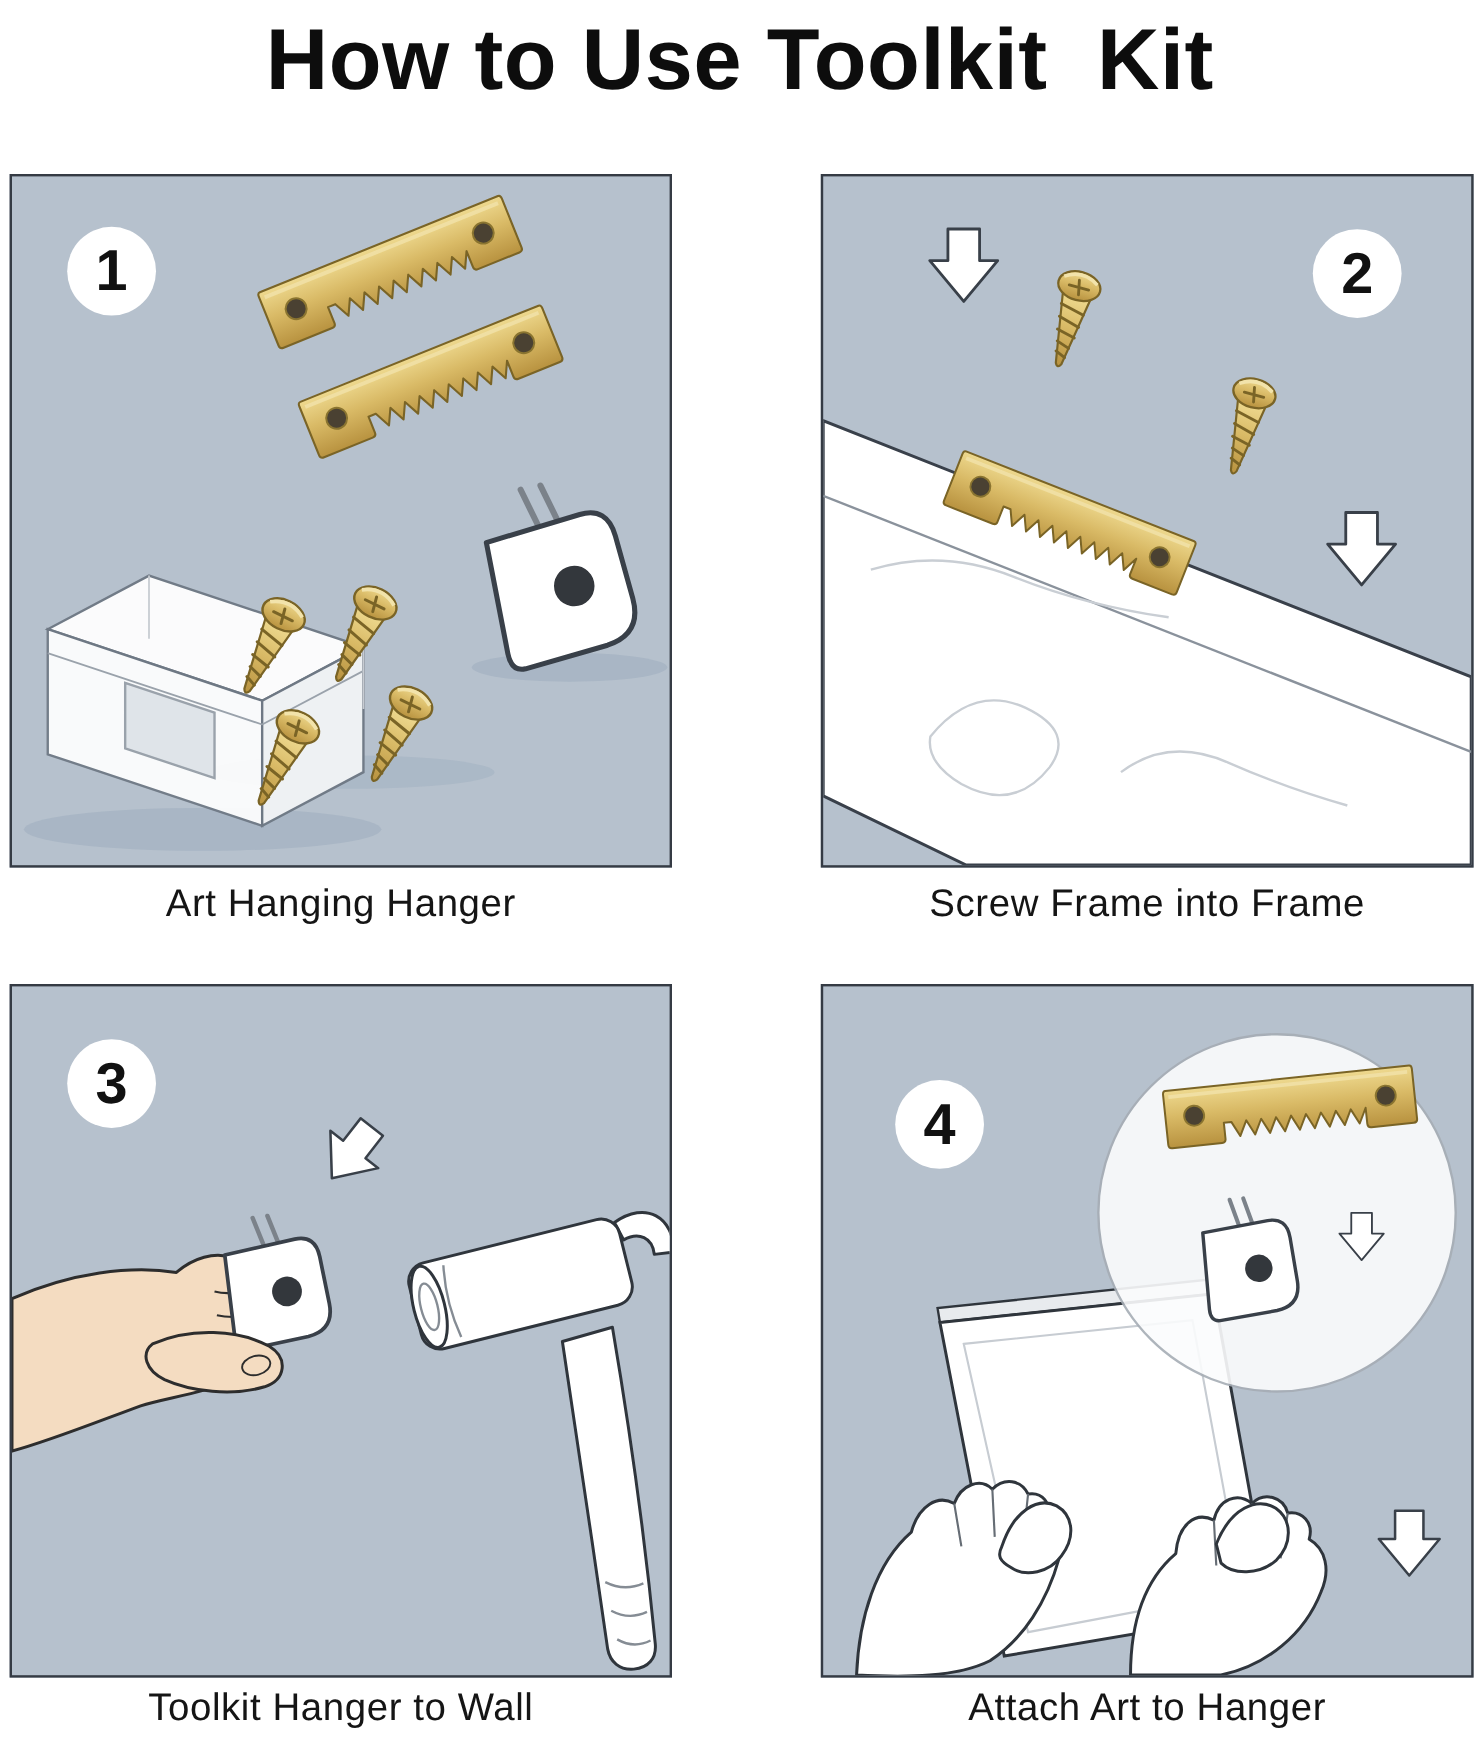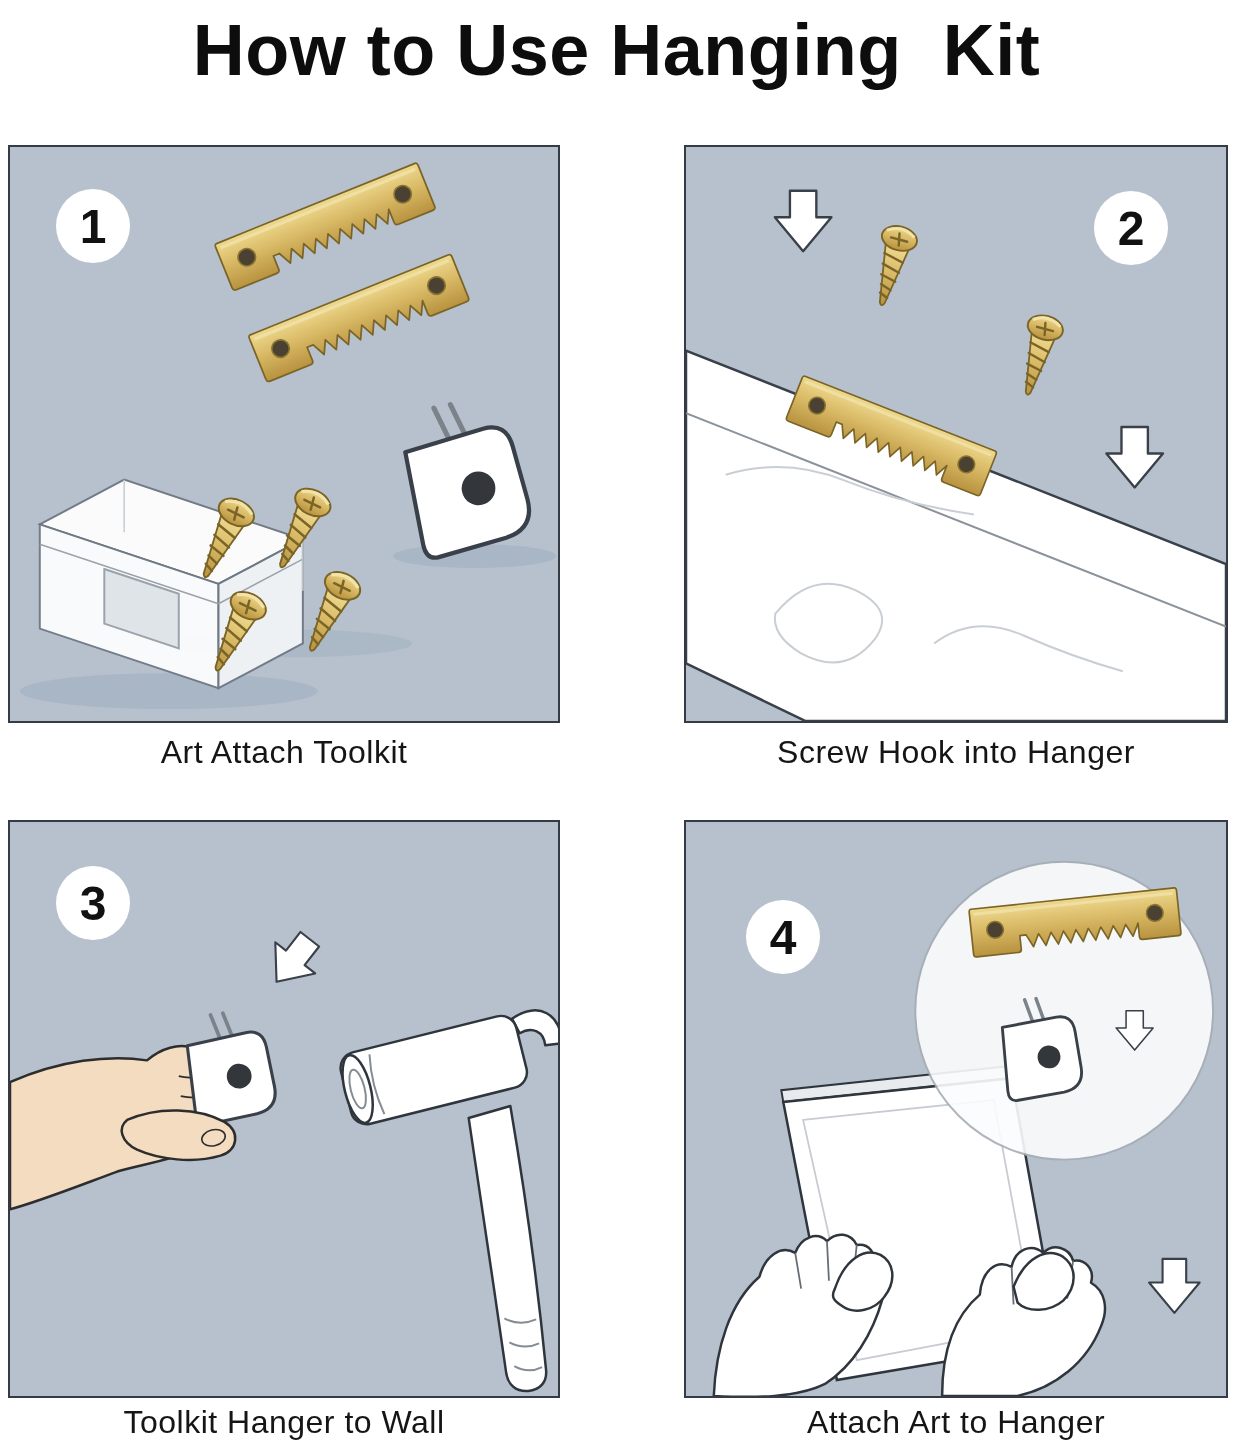--- a/index.html
+++ b/index.html
@@ -36,21 +36,21 @@
   #caption1{left:8px;top:734px;width:552px;}
   #caption2{left:684px;top:734px;width:544px;}
   #caption3{left:8px;top:1404px;width:552px;}
   #caption4{left:684px;top:1404px;width:544px;}
 </style>
 </head>
 <body>
 
 <div class="page">
 
-  <div class="title">How to Use Hanging  Kit</div>
+  <div class="title">How to Use Toolkit  Kit</div>
 
   <svg width="0" height="0" style="position:absolute" aria-hidden="true">
     <defs>
       <linearGradient id="gold" x1="0" y1="0" x2="0" y2="1">
         <stop offset="0" stop-color="#eed98f"></stop>
         <stop offset="0.45" stop-color="#d9ba66"></stop>
         <stop offset="1" stop-color="#b8923f"></stop>
       </linearGradient>
       <g id="sawtooth">
         <path d="M2,0 L198,0 Q200,0 200,3 L200,43 Q200,46 197,46 L163,46 Q160,46 160,43 L160,30
@@ -173,18 +173,18 @@
       <g>
         <path d="M258,578 C258,534 270,498 296,476 C298,452 312,440 328,448 C332,430 348,424 360,434
                  C370,424 386,428 390,442 C402,440 412,450 408,464 C422,472 426,490 418,508
                  C404,544 372,570 334,578 Z" fill="#ffffff" stroke="#2f353c" stroke-width="2.5" stroke-linejoin="round"></path>
         <path d="M328,448 L330,486 M360,434 L360,476 M390,442 L384,480" stroke="#666d75" stroke-width="1.8" fill="none"></path>
         <path d="M330,468 C342,438 364,428 380,438 C394,448 394,468 380,482 C366,494 344,494 334,484 Z" fill="#ffffff" stroke="#2f353c" stroke-width="2.5" stroke-linejoin="round"></path>
       </g>
     </svg>
   </div>
 
-  <div class="caption" id="caption1">Art Attach Toolkit</div>
-  <div class="caption" id="caption2">Screw Hook into Hanger</div>
+  <div class="caption" id="caption1">Art Hanging Hanger</div>
+  <div class="caption" id="caption2">Screw Frame into Frame</div>
   <div class="caption" id="caption3">Toolkit Hanger to Wall</div>
   <div class="caption" id="caption4">Attach Art to Hanger</div>
 
 </div>
 
 </body></html>

